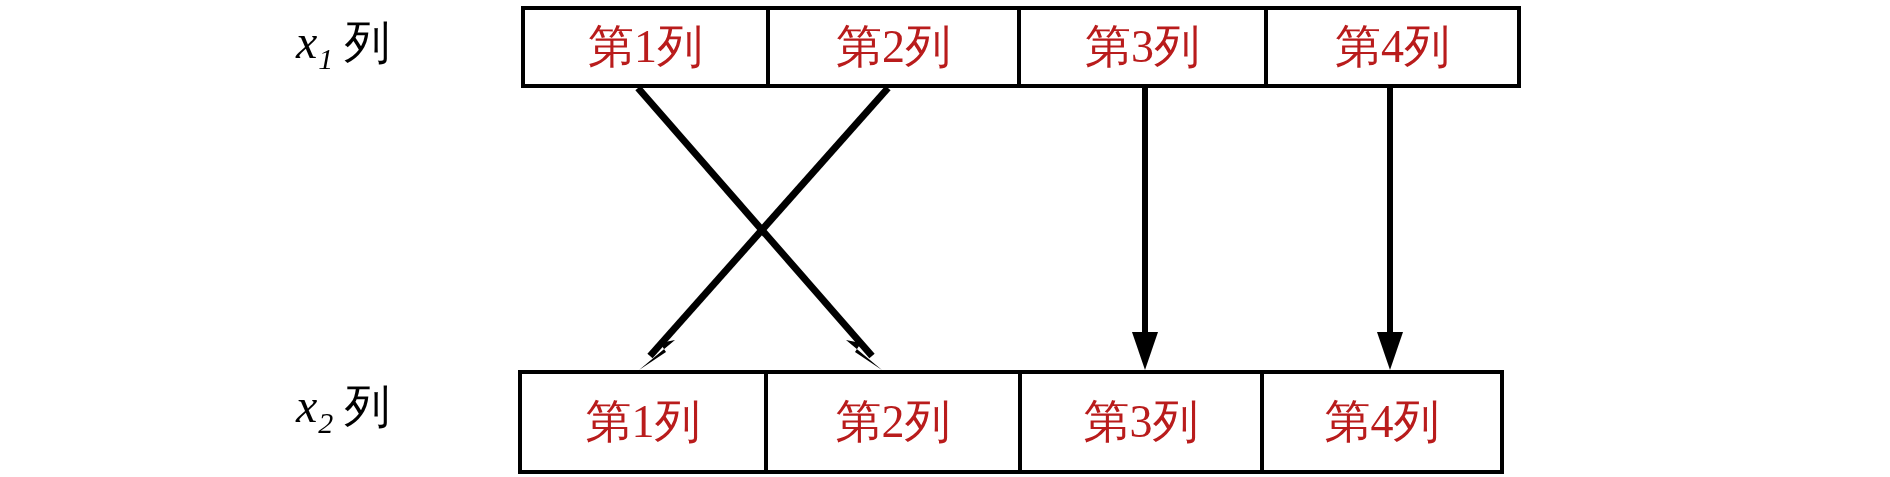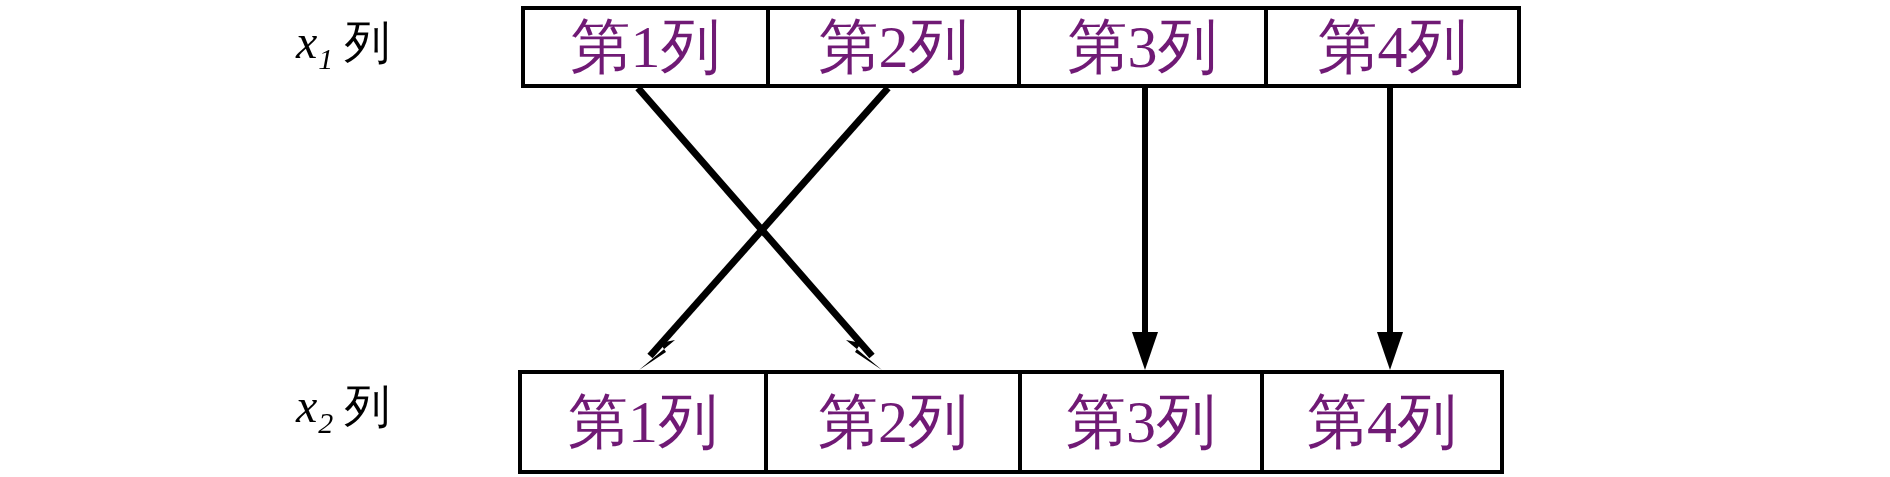--- a/index.html
+++ b/index.html
@@ -57,22 +57,22 @@
   }
   #row-top    { left: 521px; top: 6px;   width: 1000px; height: 82px; }
   #row-bottom { left: 518px; top: 370px; width: 986px;  height: 104px; }
 
   .cell {
     box-sizing: border-box;
     display: flex;
     align-items: center;
     justify-content: center;
     font-family: "Liberation Serif", "DejaVu Serif", serif;
-    font-size: 60px;
-    color: #701a75;
+    font-size: 46px;
+    color: #b91c1c;
     white-space: nowrap;
     border-right: 4px solid #000000;
   }
   .cell:last-child { border-right: none; text-align: right; }
 
   
   #row-top    .cell:nth-child(1) { width: 247px; }
   #row-top    .cell:nth-child(2) { width: 253px; }
   #row-top    .cell:nth-child(3) { width: 249px; }
   #row-top    .cell:nth-child(4) { width: 251px; }

